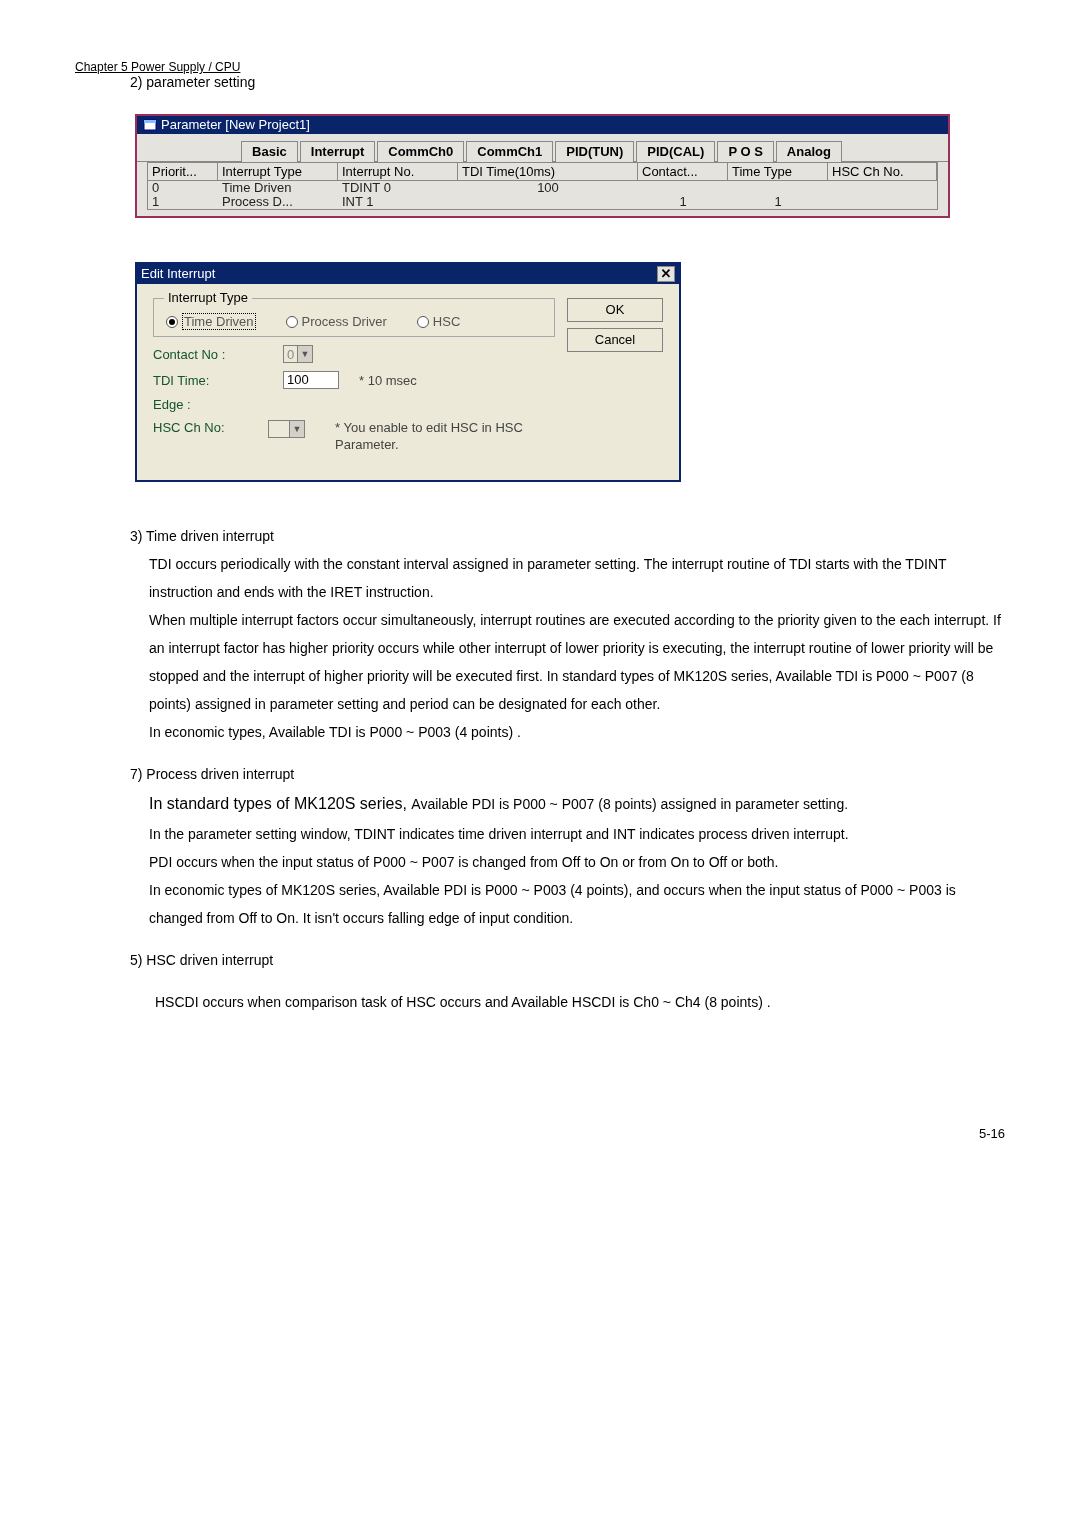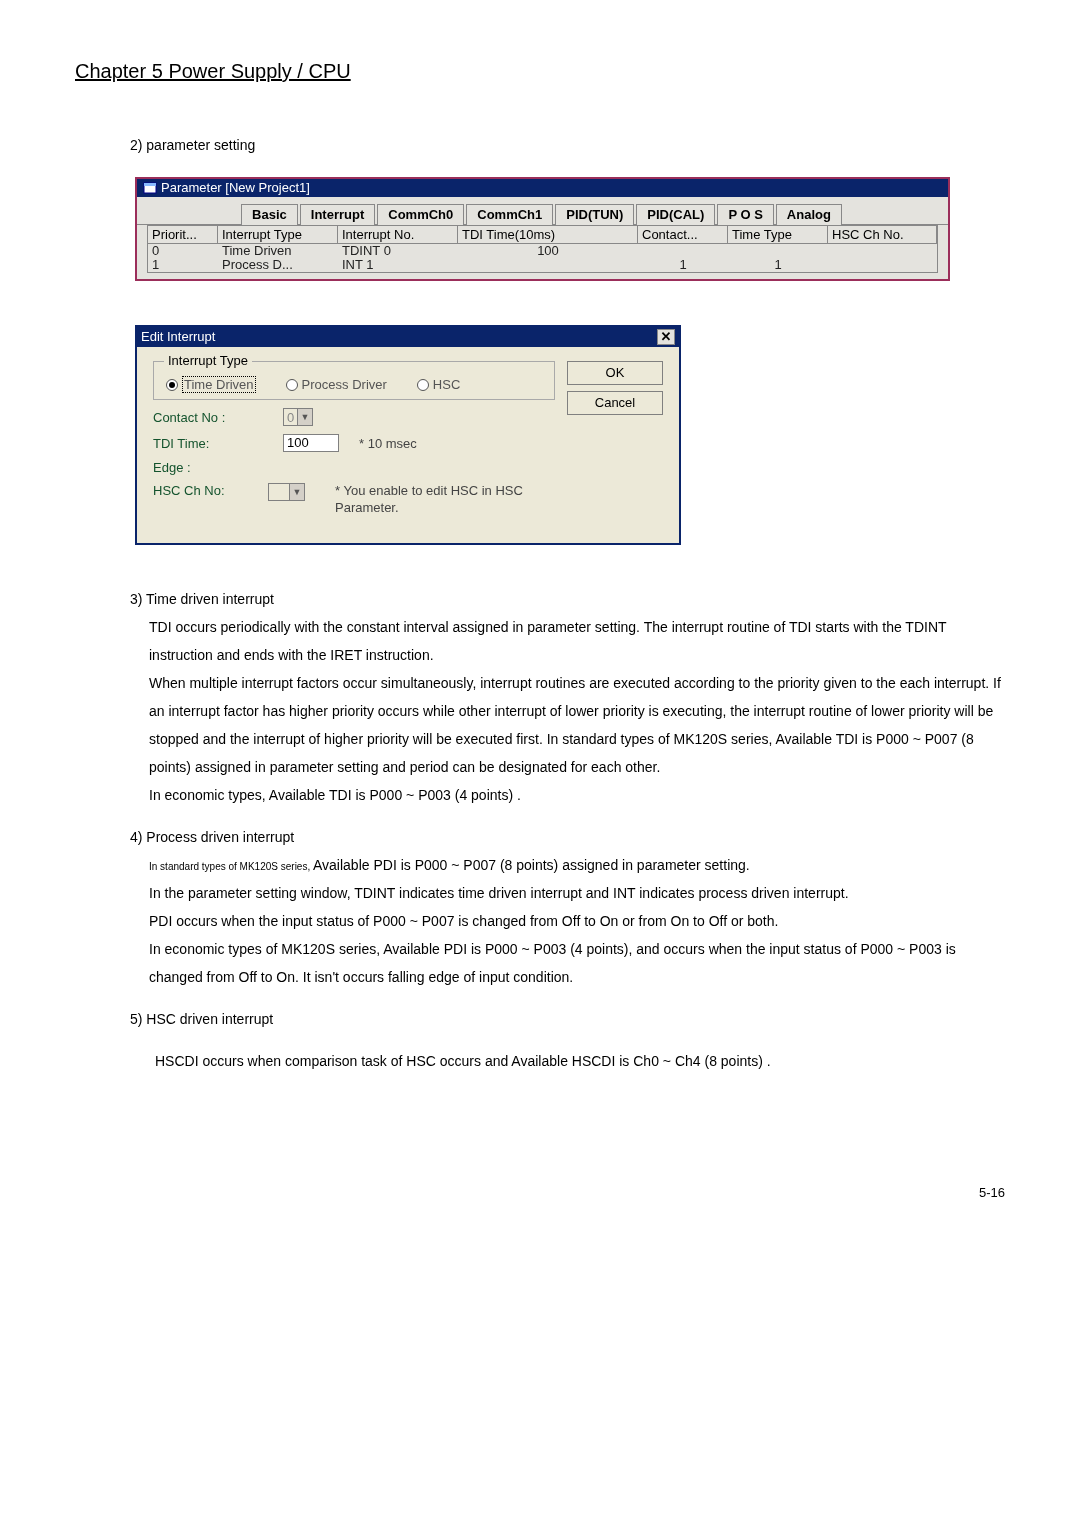--- a/index.html
+++ b/index.html
@@ -9,23 +9,22 @@
     font-family: Arial, sans-serif;
     font-size: 14px;
     color: #000;
     background: #fff;
     width: 1080px;
   }
   .page {
     padding: 60px 75px 40px 75px;
   }
   .chapter-header {
-    font-size: 20px;
+    font-size: 12px;
     text-decoration: underline;
-    margin-bottom: 54px;
   }
   .section-label {
     margin-left: 55px;
     margin-bottom: 24px;
     font-size: 14px;
   }
 
   
   .param-window {
     margin-left: 60px;
@@ -385,24 +384,24 @@
   </div>
 
   <div class="body-text">3) Time driven interrupt</div>
   <div class="body-sub">
     <p>TDI occurs periodically with the constant interval assigned in parameter setting. The interrupt routine of TDI starts with the TDINT instruction and ends with the IRET instruction.</p>
     <p>When multiple interrupt factors occur simultaneously, interrupt routines are executed according to the priority given to the each interrupt. If an interrupt factor has higher priority occurs while other interrupt of lower priority is executing, the interrupt routine of lower priority will be stopped and the interrupt of higher priority will be executed first. In standard types of MK120S series, Available TDI is P000 ~ P007 (8 points) assigned in parameter setting and period can be designated for each other.</p>
     <p>In economic types, Available TDI is P000 ~ P003 (4 points) .</p>
   </div>
   <div class="spacer-s"></div>
 
-  <div class="body-text">4) Process driven interrupt</div>
+  <div class="body-text">7) Process driven interrupt</div>
   <div class="body-sub">
     <p>
-      <span style="font-size:10px">In standard types of MK120S series, </span><span>Available PDI is P000 ~ P007 (8 points) assigned in parameter setting.</span>
+      <span style="font-size:16px">In standard types of MK120S series, </span><span>Available PDI is P000 ~ P007 (8 points) assigned in parameter setting.</span>
     </p>
     <p>In the parameter setting window, TDINT indicates time driven interrupt and INT indicates process driven interrupt.</p>
     <p>PDI occurs when the input status of P000 ~ P007 is changed from Off to On or from On to Off or both.</p>
     <p>In economic types of MK120S series, Available PDI is P000 ~ P003 (4 points), and occurs when the input status of P000 ~ P003 is changed from Off to On. It isn't occurs falling edge of input condition.</p>
   </div>
   <div class="spacer-s"></div>
 
   <div class="body-text">5) HSC driven interrupt</div>
   <div class="body-sub2">
     <p>HSCDI occurs when comparison task of HSC occurs and Available HSCDI is Ch0 ~ Ch4 (8 points) .</p>

